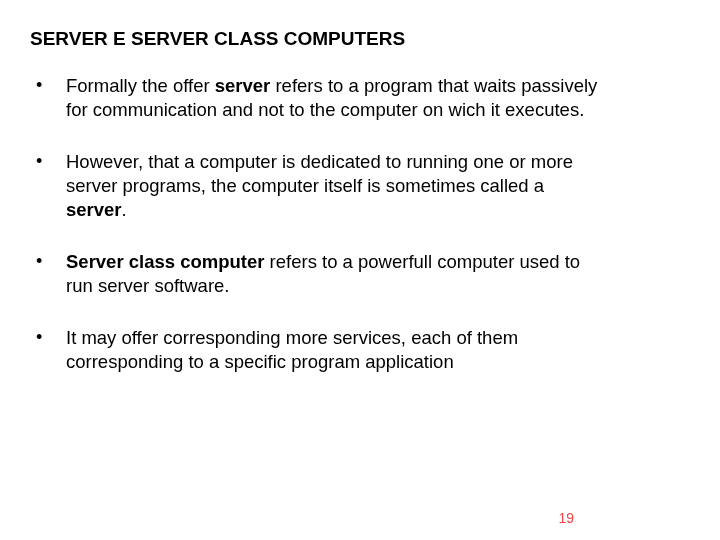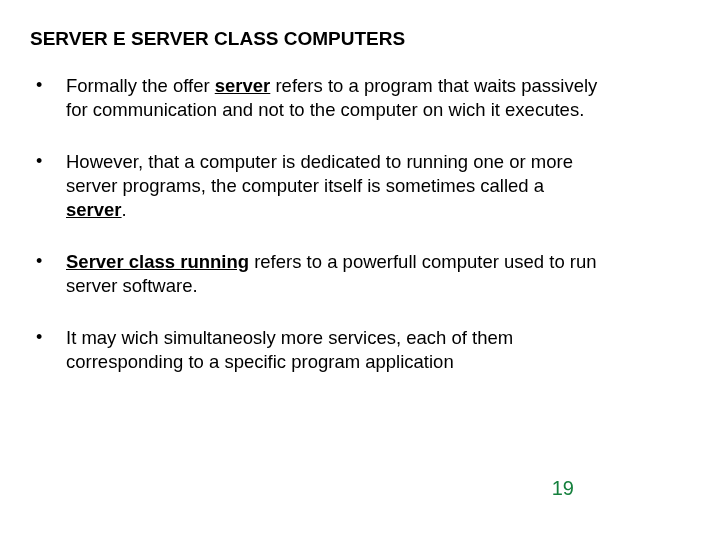--- a/index.html
+++ b/index.html
@@ -2,43 +2,43 @@
 <html><head>
   <meta charset="utf-8">
   <style>
     * { margin: 0; padding: 0; box-sizing: border-box; }
     html, body { width: 720px; height: 540px; background: #fff; font-family: Verdana, Geneva, sans-serif; color: #000; }
     .slide { position: relative; width: 632px; height: 540px; padding: 28px 30px 0 30px; }
     .title { font-weight: bold; font-size: 19px; margin-bottom: 24px; }
     .bullets { list-style: none; }
     .bullets > li { position: relative; padding-left: 36px; font-size: 18.5px; line-height: 1.3; margin-bottom: 28px; }
     .bullets > li::before { content: "•"; position: absolute; left: 6px; top: 0; font-size: 18px; }
-    .bold { font-weight: bold; text-decoration: underline; }
-    .page-num { position: absolute; bottom: 40px; right: 58px; font-size: 20px; color: #15803d; }
+    .bold { font-weight: bold; }
+    .page-num { position: absolute; bottom: 14px; right: 58px; font-size: 14px; color: #ef4444; }
   </style>
 </head>
 <body>
 
 <div class="slide">
   <div class="title">SERVER E SERVER CLASS COMPUTERS</div>
 
   <ul class="bullets">
 
     <li>
       <span>Formally the offer </span><span class="bold">server</span><span> refers to a program that waits passively for communication and not to the computer on wich it executes.</span>
     </li>
 
     <li>
       <span>However, that a computer is dedicated to running one or more server programs, the computer itself is sometimes called a </span><span class="bold">server</span><span>.</span>
     </li>
 
     <li>
-      <span class="bold">Server class running</span><span> refers to a powerfull computer used to run server software.</span>
+      <span class="bold">Server class computer</span><span> refers to a powerfull computer used to run server software.</span>
     </li>
 
     <li>
-      <span>It may wich simultaneosly more services, each of them corresponding to a specific program application</span>
+      <span>It may offer corresponding more services, each of them corresponding to a specific program application</span>
     </li>
 
   </ul>
 
   <div class="page-num">19</div>
 </div>
 
 </body></html>

